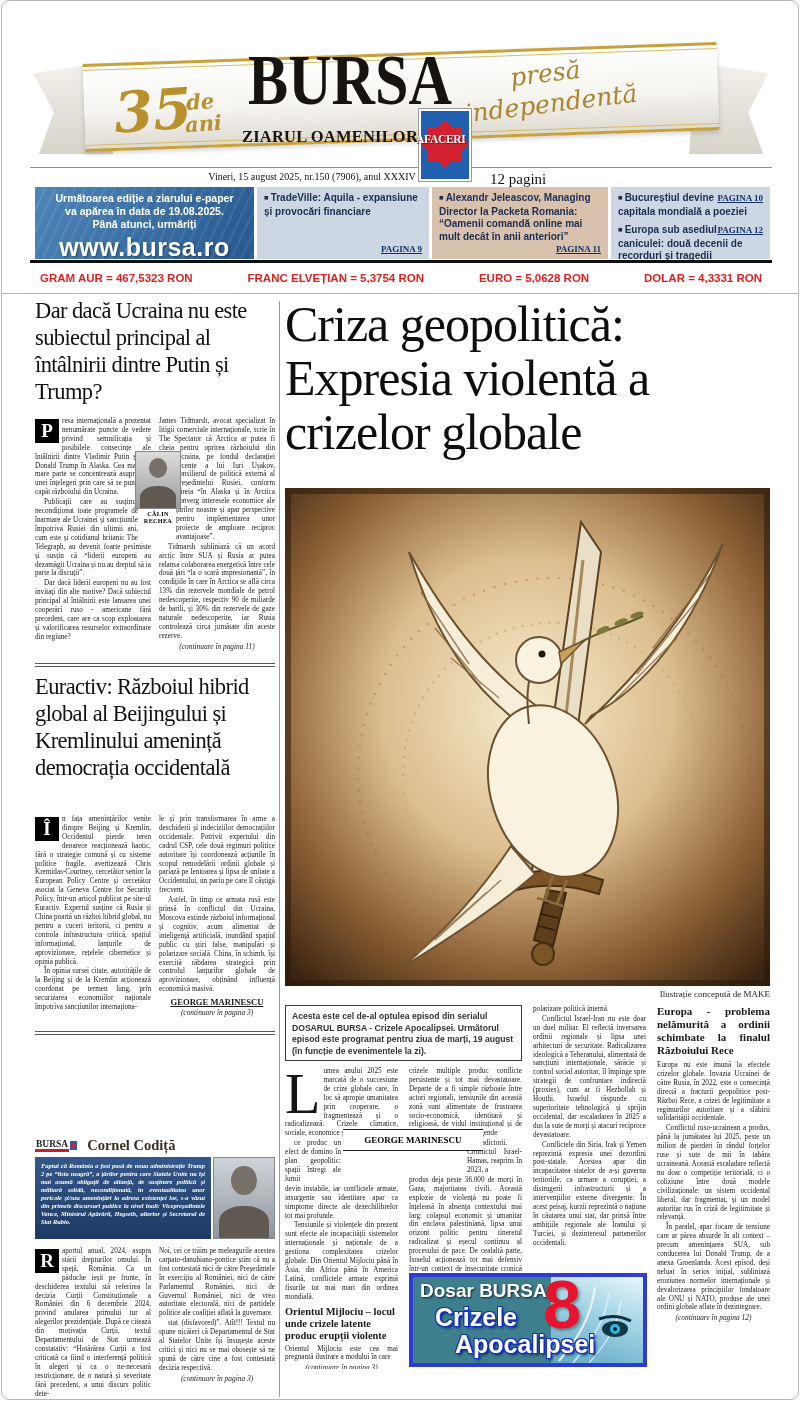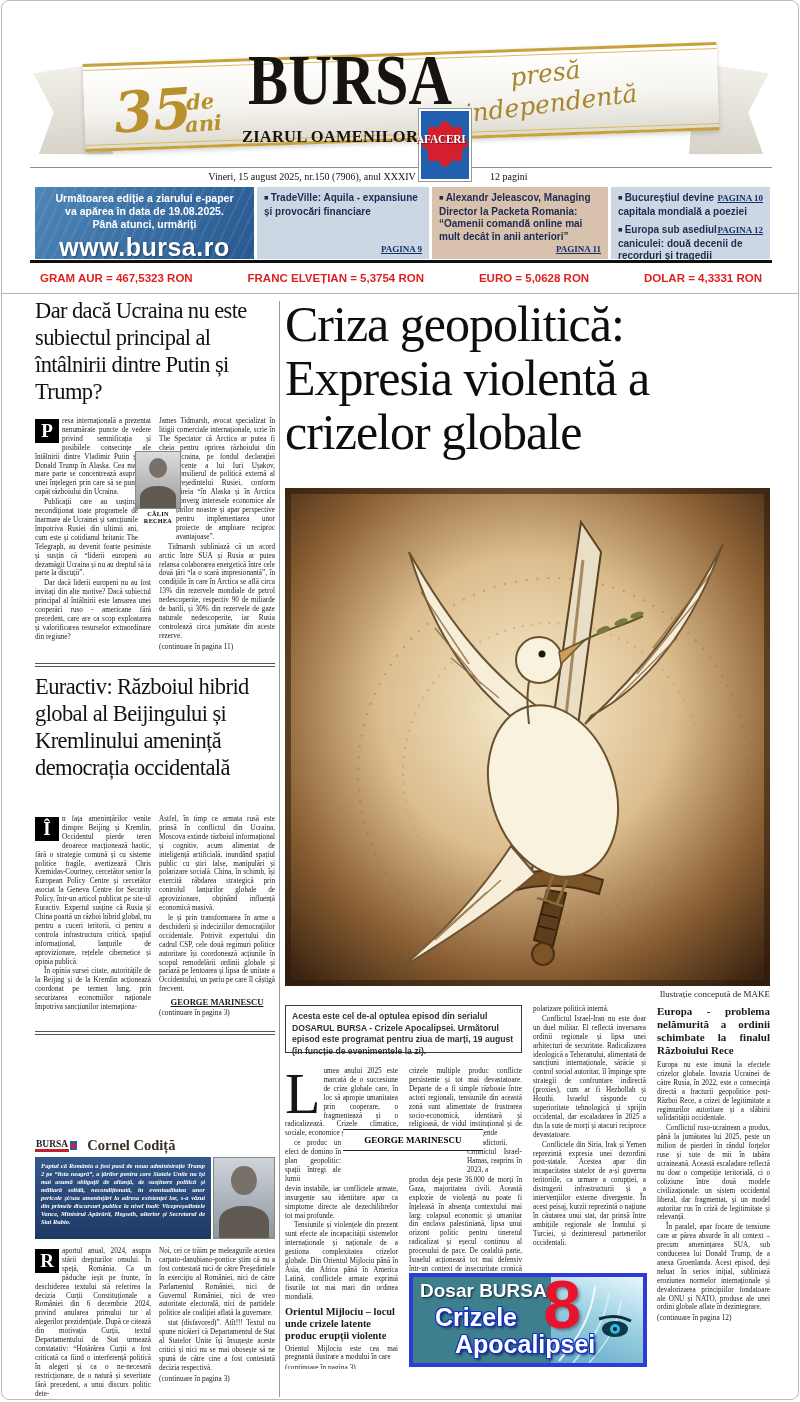--- a/index.html
+++ b/index.html
@@ -30,21 +30,21 @@
     border:2px solid #fff; box-shadow:0 0 0 1px #9a9a9a; z-index:2; }
   .m-emblem .star, .m-emblem .star2 { content:""; position:absolute; left:7px; top:16px; width:34px; height:34px; background:#d31f2e; }
   .m-emblem .star2 { transform:rotate(45deg); }
   .m-emblem-word { position:absolute; left:414px; top:132px; width:56px; z-index:3;
     color:#fff; font-weight:bold; font-size:11.5px; letter-spacing:-.3px; text-shadow:1px 1px 1px #70101c; }
   .m-slogan { position:absolute; font-style:italic; color:#a8852e; font-family:"DejaVu Serif", serif;
     font-size:25px; transform:rotate(-7deg); }
   .m-sl1 { left:508px; top:58px; } .m-sl2 { left:462px; top:88px; }
   .header-rule { position:absolute; left:28px; top:166px; width:742px; height:1px; background:#8d8d8d; }
   .dateline { position:absolute; left:150px; top:170px; width:320px; text-align:center; font-size:10px; color:#111; }
-  .pages-count { position:absolute; left:488px; top:170px; font-size:10px; color:#111; }
+  .pages-count { position:absolute; left:488px; top:170px; font-size:15px; color:#111; }
 
   
   .epaper-box { position:absolute; left:33px; top:186px; width:219px; height:72px; text-align:center; color:#fff;
     font-family:"Liberation Sans", sans-serif; padding-top:5px;
     background-image:repeating-linear-gradient(115deg, rgba(255,255,255,.08) 0 2px, transparent 2px 9px),
       linear-gradient(120deg,#4e86b8,#27588f); }
   .epaper-box .l { font-size:10.5px; font-weight:bold; line-height:13px; }
   .epaper-box .url { font-size:25px; font-weight:bold; letter-spacing:.5px; margin-top:2px; text-shadow:1px 1px 2px rgba(0,0,0,.4); }
   .brief { position:absolute; top:186px; height:72px; font-family:"Liberation Sans", sans-serif; font-size:10px;
     font-weight:bold; color:#1c2c50; padding:5px 7px 4px 7px; line-height:12.5px; }
@@ -62,21 +62,21 @@
   .rates-rule { position:absolute; left:0px; top:292px; width:798px; height:1px; background:#b5b5b5; }
   .vrule { position:absolute; left:277px; top:300px; width:1px; height:1096px; background:#9a9a9a; }
 
   
   .headline { font-weight:400; color:#121212; letter-spacing:-.6px; font-size:22.5px; line-height:27px; }
   .bt { font-size:7.2px; line-height:8.9px; text-align:justify; color:#1a1a1a; }
   .bt p { margin:0; } .bt p + p { text-indent:9px; margin-top:1px; }
   .dropcap-box { float:left; width:24px; height:24px; background:#000; color:#fff; font-size:19px; line-height:24px;
     text-align:center; font-weight:bold; margin:2px 3px 1px 0; }
   .dropcap-big { float:left; font-size:58px; line-height:50px; margin:2px 3px 0 0; color:#151515; }
-  .cont { font-size:7.4px; text-align:left; margin-top:2px; }
+  .cont { font-style:italic; font-size:7.4px; text-align:center; margin-top:2px; }
   .u-byline { font-weight:bold; text-align:center; text-decoration:underline; font-size:8.6px; margin-top:4px; }
   .subhead { font-weight:bold; font-size:10.4px; line-height:12px; margin:4px 0 3px 0; text-align:left; }
   .sep { position:absolute; left:0; width:240px; height:4px; border-top:1px solid #555; border-bottom:1px solid #555; }
   .avatar { position:relative; background:linear-gradient(#dcdcdc,#9c9c9c); overflow:hidden; border:1px solid #888; }
   .avatar:before { content:""; position:absolute; top:10%; left:29%; width:42%; height:36%; border-radius:50%; background:#78716a; }
   .avatar:after { content:""; position:absolute; bottom:-2%; left:8%; width:84%; height:42%; border-radius:46% 46% 0 0; background:#5f5952; }
 
   
   .left-block { position:absolute; left:33px; top:296px; width:240px; height:1104px; }
   .a1-head { position:absolute; top:0; width:240px; }
@@ -106,21 +106,21 @@
   .a3-photo .avatar { width:62px; height:82px; background:linear-gradient(#cfd4da,#8e959d); }
   .a3-body { position:absolute; top:950px; width:240px; height:154px; overflow:hidden; }
   .a3-body .colL, .a3-body .colR { height:154px; overflow:hidden; }
 
   
   .main-head { position:absolute; left:283px; top:296px; width:488px; font-size:50px; line-height:54px;
     font-weight:400; letter-spacing:-1px; color:#0e0e0e; }
   .illustration { position:absolute; left:283px; top:487px; width:485px; height:498px; }
   .ill-credit { position:absolute; left:283px; top:988px; width:485px; text-align:right; font-size:9px; color:#222; }
   .main-text { position:absolute; left:283px; top:1004px; width:485px; height:394px; }
-  .notice-box { position:absolute; left:0; top:0; width:237px; height:48px; border:1.5px solid #3c3c3c;
+  .notice-box { position:absolute; left:0; top:0; width:237px; height:56px; border:1.5px solid #3c3c3c;
     font-family:"Liberation Sans", sans-serif; font-weight:bold; font-size:8.6px; line-height:11.5px;
     color:#333; padding:5px 6px; }
   .mt-col { position:absolute; width:113px; overflow:hidden; }
   .mc1 { left:0; top:62px; height:302px; }
   .mc2 { left:124px; top:62px; height:206px; }
   .mc3 { left:248px; top:0; height:266px; }
   .mc4 { left:372px; top:0; height:396px; }
   .narrow { width:56px; } .indented { padding-left:58px; }
   .byline-box { position:absolute; left:58px; top:124px; width:140px; background:#fff; text-align:center;
     border-top:1px solid #222; border-bottom:1px solid #222; font-weight:bold; font-size:9px; padding:5px 0; z-index:3; }
@@ -222,22 +222,22 @@
     </div>
     <div class="sep sep1"></div>
 
     <div class="a2-head headline">Euractiv: Războiul hibrid global al Beijingului și Kremlinului amenință democrația occidentală</div>
     <div class="a2-body">
       <div class="colL bt">
         <p><span class="dropcap-box">Î</span><span>n fața amenințărilor venite dinspre Beijing și Kremlin, Occidentul pierde teren deoarece reacționează haotic, fără o strategie comună și cu sisteme politice fragile, avertizează Chris Kremidas-Courtney, cercetător senior la European Policy Centre și cercetător asociat la Geneva Centre for Security Policy, într-un articol publicat pe site-ul Euractiv. Expertul susține că Rusia și China poartă un război hibrid global, nu pentru a cuceri teritorii, ci pentru a controla infrastructura critică, spațiul informațional, lanțurile de aprovizionare, rețelele cibernetice și opinia publică.</span></p>
         <p>În opinia sursei citate, autoritățile de la Beijing și de la Kremlin acționează coordonat pe termen lung, prin securizarea economiilor naționale împotriva sancțiunilor internaționa-</p>
       </div>
       <div class="colR bt">
+        <p>le și prin transformarea în arme a deschiderii și indeciziilor democrațiilor occidentale. Potrivit expertului din cadrul CSP, cele două regimuri politice autoritare își coordonează acțiunile în scopul remodelării ordinii globale și pariază pe lentoarea și lipsa de unitate a Occidentului, un pariu pe care îl câștigă frecvent.</p>
         <p>Astfel, în timp ce armata rusă este prinsă în conflictul din Ucraina, Moscova extinde războiul informațional și cognitiv, acum alimentat de inteligență artificială, inundând spațiul public cu știri false, manipulări și polarizare socială. China, în schimb, își exercită răbdarea strategică prin controlul lanțurilor globale de aprovizionare, obținând influență economică masivă.</p>
-        <p>le și prin transformarea în arme a deschiderii și indeciziilor democrațiilor occidentale. Potrivit expertului din cadrul CSP, cele două regimuri politice autoritare își coordonează acțiunile în scopul remodelării ordinii globale și pariază pe lentoarea și lipsa de unitate a Occidentului, un pariu pe care îl câștigă frecvent.</p>
         <div class="u-byline">GEORGE MARINESCU</div>
         <div class="cont">(continuare în pagina 3)</div>
       </div>
     </div>
     <div class="sep sep2"></div>
 
     <div class="a3-authorrow">
       <span class="mini-logo">BURSA</span><span class="mini-emblem"></span>
       <span class="a3-author">Cornel Codiță</span>
     </div>

